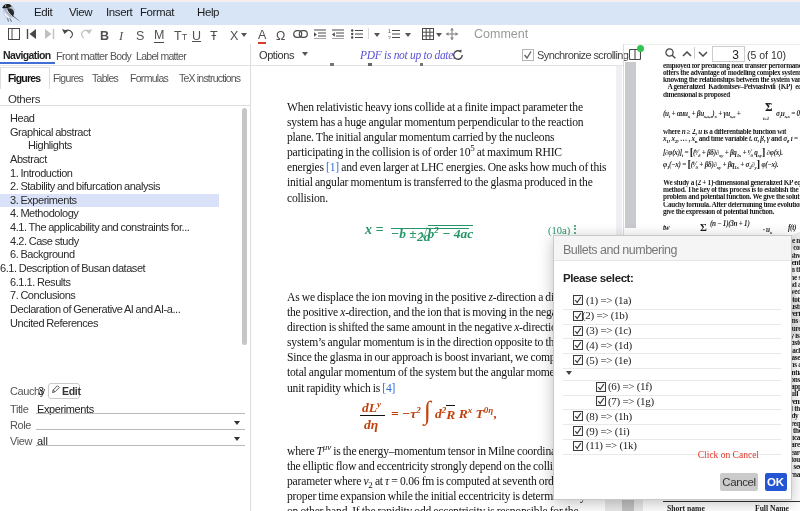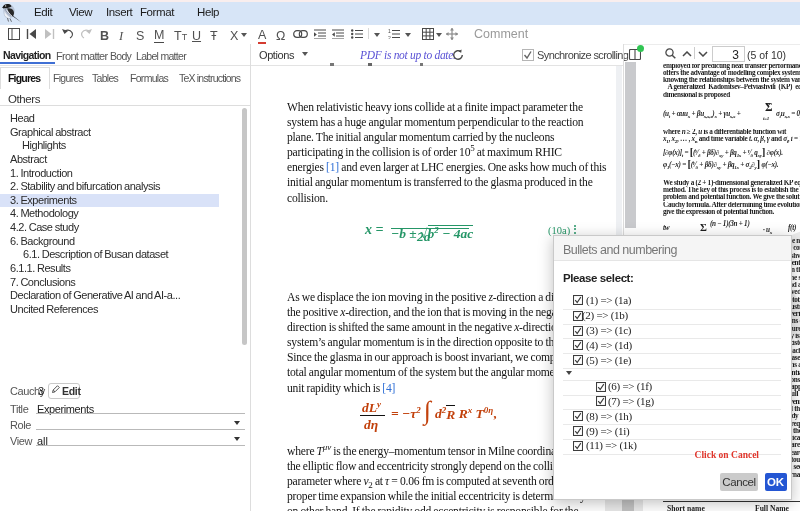--- a/index.html
+++ b/index.html
@@ -164,29 +164,30 @@
 <div class="a" style="left:53px;top:71.5px;font-size:10.5px;letter-spacing:-0.7px;color:#555">Figures</div>
 <div class="a" style="left:92px;top:71.5px;font-size:10.5px;letter-spacing:-0.7px;color:#555">Tables</div>
 <div class="a" style="left:130px;top:71.5px;font-size:10.5px;letter-spacing:-0.7px;color:#555">Formulas</div>
 <div class="a" style="left:179px;top:71.5px;font-size:10.5px;letter-spacing:-0.8px;color:#555">TeX instructions</div>
 <div class="a" style="left:0;top:66.5px;width:48px;height:21px;border:1px solid #ddd;border-bottom:none"></div>
 <div class="a" style="left:8px;top:93px;font-size:11.5px;letter-spacing:-0.4px;color:#333">Others</div>
 <div class="a" style="left:0;top:105px;width:250px;height:1px;background:#ddd"></div>
 <div class="a" style="left:0;top:106px;width:219px;height:263px;overflow:hidden;padding-top:6px;box-sizing:border-box;font-size:11px;letter-spacing:-0.45px;word-spacing:-0.5px;color:#2b2b2b">
  <div style="height:13.65px;padding-left:10px;line-height:13.65px">Head</div>
  <div style="height:13.65px;padding-left:10px;line-height:13.65px">Graphical abstract</div>
- <div style="height:13.65px;padding-left:22px;line-height:13.65px">Highlights</div>
+ <div style="height:13.65px;padding-left:28px;line-height:13.65px">Highlights</div>
  <div style="height:13.65px;padding-left:10px;line-height:13.65px">Abstract</div>
  <div style="height:13.65px;padding-left:10px;line-height:13.65px">1. Introduction</div>
  <div style="height:13.65px;padding-left:10px;line-height:13.65px">2. Stability and bifurcation analysis</div>
  <div style="height:13.65px;padding-left:10px;line-height:13.65px;background:#d9e2f8">3. Experiments</div>
  <div style="height:13.65px;padding-left:10px;line-height:13.65px">4. Methodology</div>
+ <div style="height:13.65px;padding-left:10px;line-height:13.65px">4.1. The applicability and constraints for...</div>
  <div style="height:13.65px;padding-left:10px;line-height:13.65px">4.2. Case study</div>
  <div style="height:13.65px;padding-left:10px;line-height:13.65px">6. Background</div>
- <div style="height:13.65px;padding-left:23px;line-height:13.65px">6.1. Description of Busan dataset</div>
+ <div style="height:13.65px;padding-left:0;line-height:13.65px">6.1. Description of Busan dataset</div>
  <div style="height:13.65px;padding-left:10px;line-height:13.65px">6.1.1. Results</div>
  <div style="height:13.65px;padding-left:10px;line-height:13.65px">7. Conclusions</div>
  <div style="height:13.65px;padding-left:10px;line-height:13.65px">Declaration of Generative AI and AI-a...</div>
  <div style="height:13.65px;padding-left:10px;line-height:13.65px">Uncited References</div>
 </div>
 <div class="a" style="left:242px;top:108px;width:5px;height:237px;background:#c6c6c6;border-radius:3px"></div>
 
 <div class="a" style="left:10px;top:385px;font-size:11px;letter-spacing:-0.4px;color:#555">Cauchy</div>
 <div class="a" style="left:38px;top:385px;font-size:11px;color:#222">3</div>
 <div class="a" style="left:48px;top:382.5px;width:30px;height:14px;border:1px solid #c9c9c9;border-radius:3px;background:#fff"></div>
@@ -398,17 +399,17 @@
         <rect x="0.5" y="0.5" width="9" height="9" fill="none" stroke="#3d3d3d" stroke-width="1.1"></rect>
         <path d="M2.2 5.2l2 2.3 3.6-5.4" stroke="#3d3d3d" fill="none" stroke-width="1.15"></path>
       </svg>
 <div class="a serif" style="left:32px;top:188.6px;font-size:11px;letter-spacing:-0.3px;color:#222">(9) =&gt; (1i)</div>
 <svg class="a" style="left:19px;top:204.9px" width="10" height="10">
         <rect x="0.5" y="0.5" width="9" height="9" fill="none" stroke="#3d3d3d" stroke-width="1.1"></rect>
         <path d="M2.2 5.2l2 2.3 3.6-5.4" stroke="#3d3d3d" fill="none" stroke-width="1.15"></path>
       </svg>
 <div class="a serif" style="left:32px;top:203.4px;font-size:11px;letter-spacing:-0.3px;color:#222">(11) =&gt; (1k)</div>
 <div class="tri a" style="left:12px;top:135px;border-top-color:#444"></div>
-<div class="a serif" style="left:110px;top:214px;width:95px;text-align:right;font-size:9.5px;font-weight:bold;color:#e0352b">Click on Cancel</div>
+<div class="a serif" style="left:110px;top:214px;width:95px;text-align:right;font-size:9.5px;font-weight:normal;color:#e0352b">Click on Cancel</div>
 <div class="a" style="left:166px;top:236.5px;width:38px;height:18.5px;background:#cbcbcb;border-radius:2px;font-size:11.5px;letter-spacing:-0.4px;color:#333;text-align:center;line-height:18.5px">Cancel</div>
 <div class="a" style="left:210.5px;top:236.5px;width:22px;height:18.5px;background:#2456d3;border-radius:2px;font-size:11.5px;color:#fff;text-align:center;line-height:18.5px;font-weight:bold">OK</div>
 </div>
 
 </div>
 </body></html>

